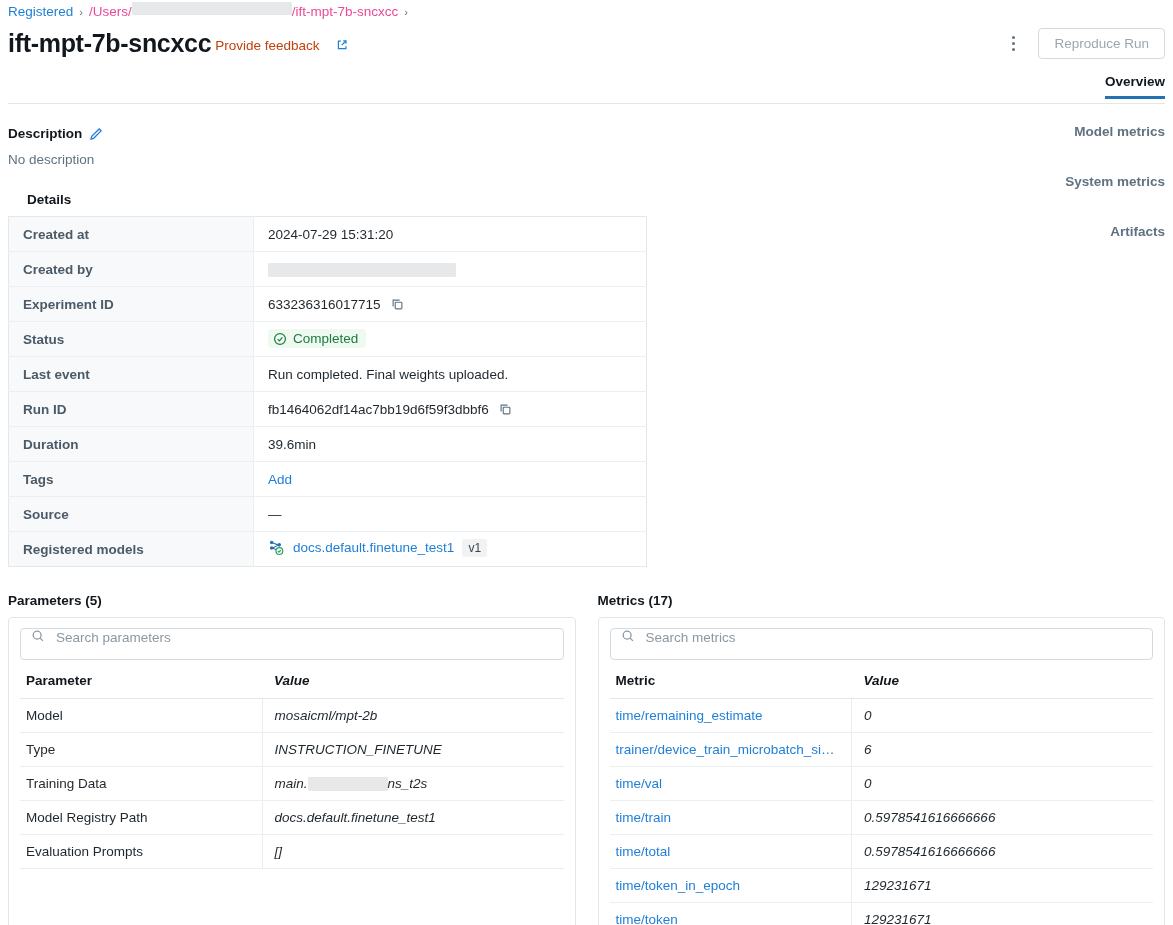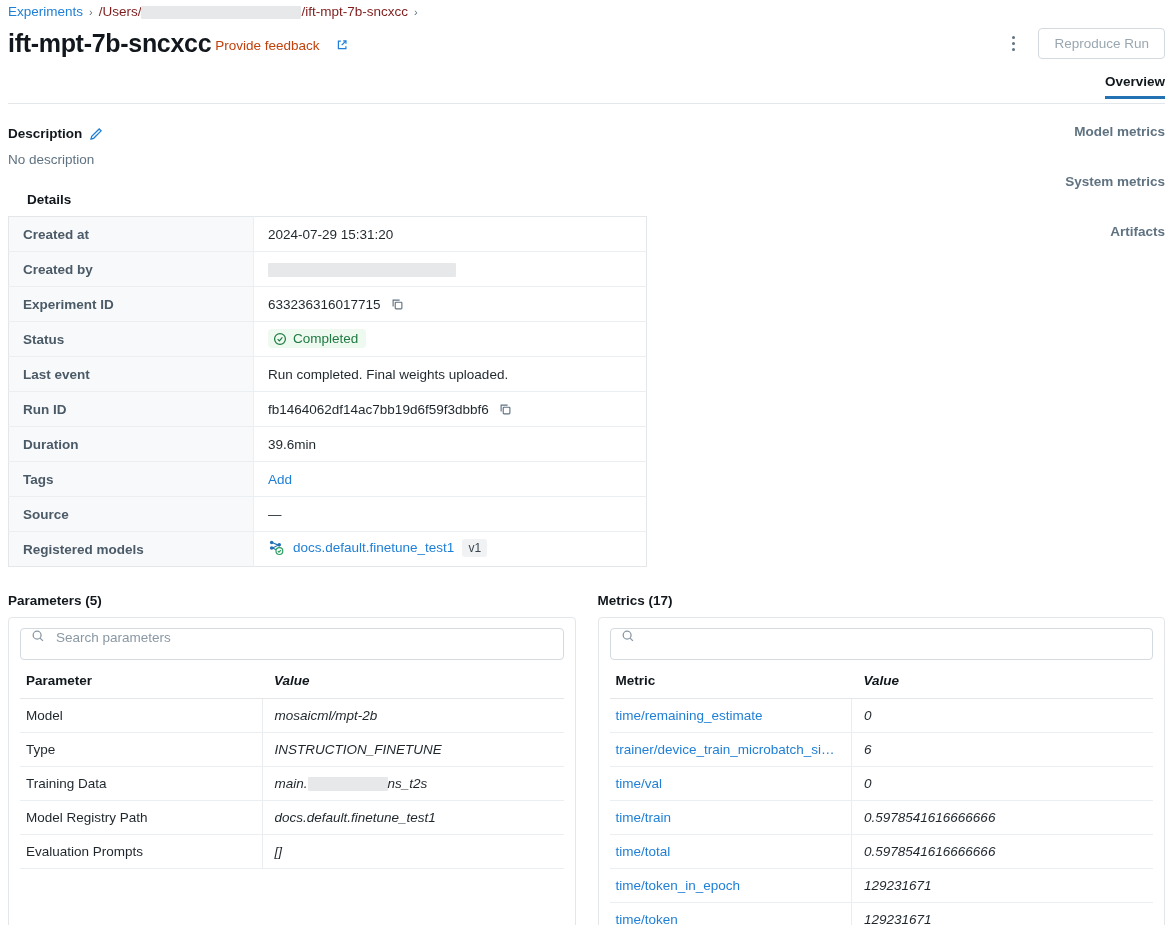--- a/index.html
+++ b/index.html
@@ -17,21 +17,21 @@
   .breadcrumb {
     display: flex; align-items: center;
     gap: 6px;
     padding-top: 4px;
     font-size: 13.5px;
     height: 20px;
     line-height: 20px;
   }
   .crumb-link { color: #1f7fd6; text-decoration: none; white-space: nowrap; }
   .crumb-sep { color: #5f7281; font-size: 11px; }
-  .crumb-path { display: inline-flex; align-items: center; color: #7f1d1d; }
+  .crumb-path { display: inline-flex; color: #ec4899; }
   .redact {
     display: inline-block;
     background: #e6e8ea;
     height: 13px;
     vertical-align: middle;
     border-radius: 1px;
   }
   .redact.bc { width: 160px; margin: 0 0px; }
 
   
@@ -203,21 +203,21 @@
     white-space: nowrap;
   }
   .metric-link { color: #1f7fd6; text-decoration: none; cursor: pointer; }
 </style>
 </head>
 <body>
 
 <div class="page">
 
   <nav class="breadcrumb">
-    <a class="crumb-link">Experiments</a>
+    <a class="crumb-link">Registered</a>
     <span class="crumb-sep">›</span>
     <span class="crumb-path">
       <span>/Users/</span>
       <span class="redact bc"></span>
       <span>/ift-mpt-7b-sncxcc</span>
     </span>
     <span class="crumb-sep">›</span>
   </nav>
 
   <div class="title-row">
@@ -390,20 +390,21 @@
     </div>
 
     <div class="panel">
       <div class="panel-title">Metrics (17)</div>
       <div class="panel-card">
         <div class="search-box">
           <svg class="mag" viewBox="0 0 16 16" fill="none" stroke="#8a98a4" stroke-width="1.5">
             <circle cx="7" cy="7" r="4.5"></circle>
               <path d="M10.4 10.4l3.2 3.2"></path>
           </svg>
+          <input type="text" placeholder="Search metrics" style="">
         </div>
         <table class="kv">
           <colgroup>
               <col class="first">
               <col>
             </colgroup>
           <thead>
             <tr>
               <th>Metric</th>
               <th class="c2">Value</th>

